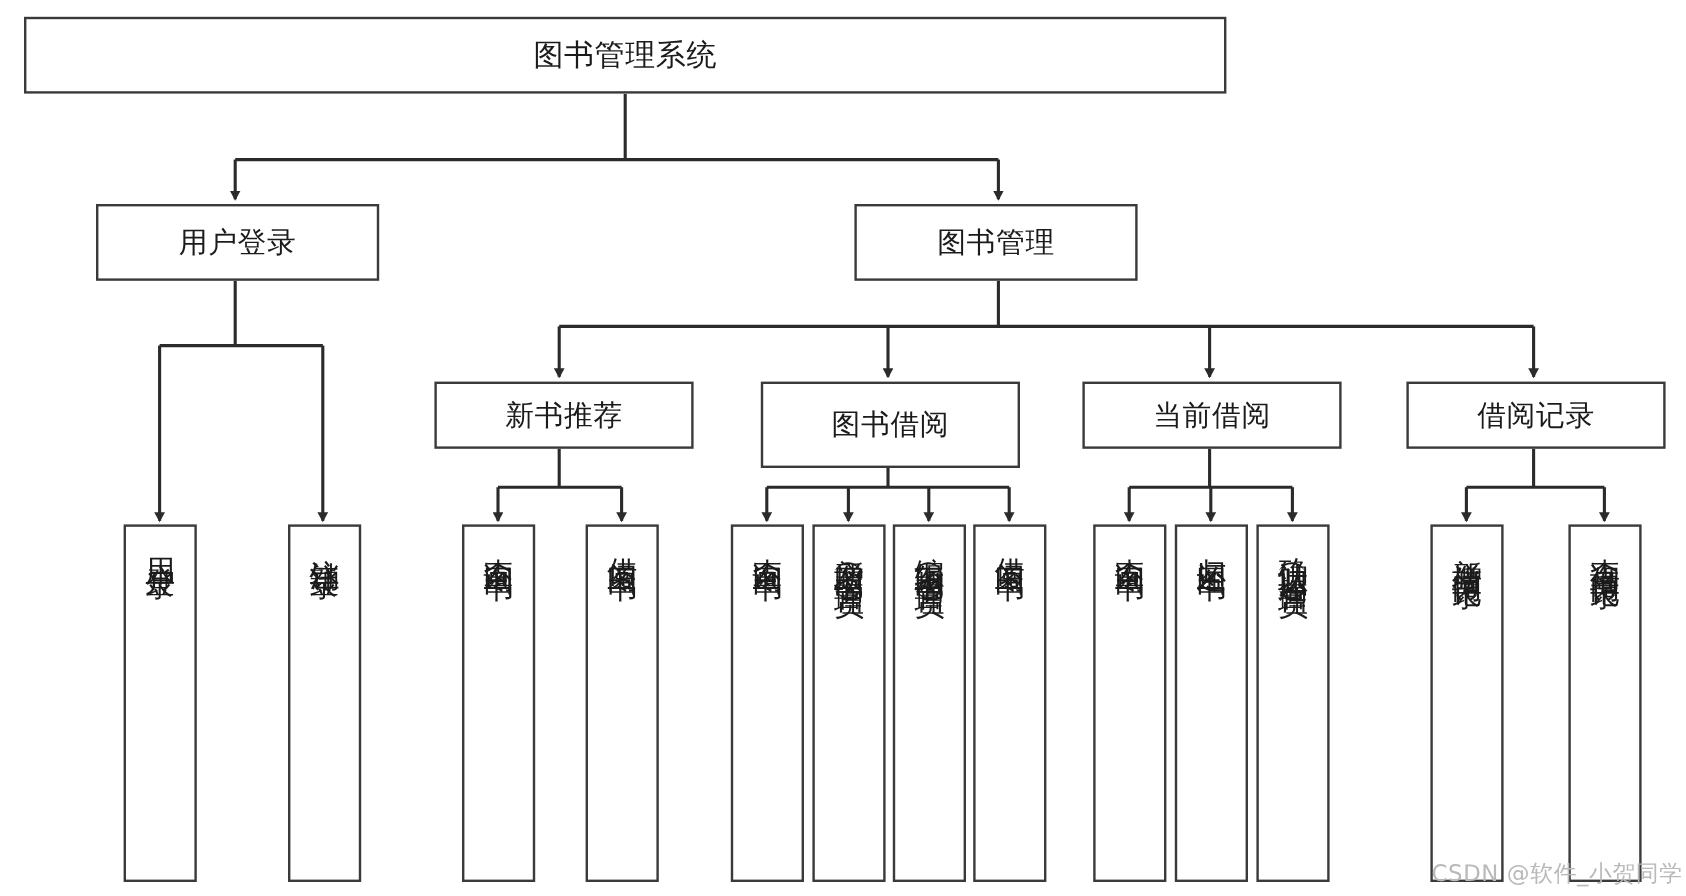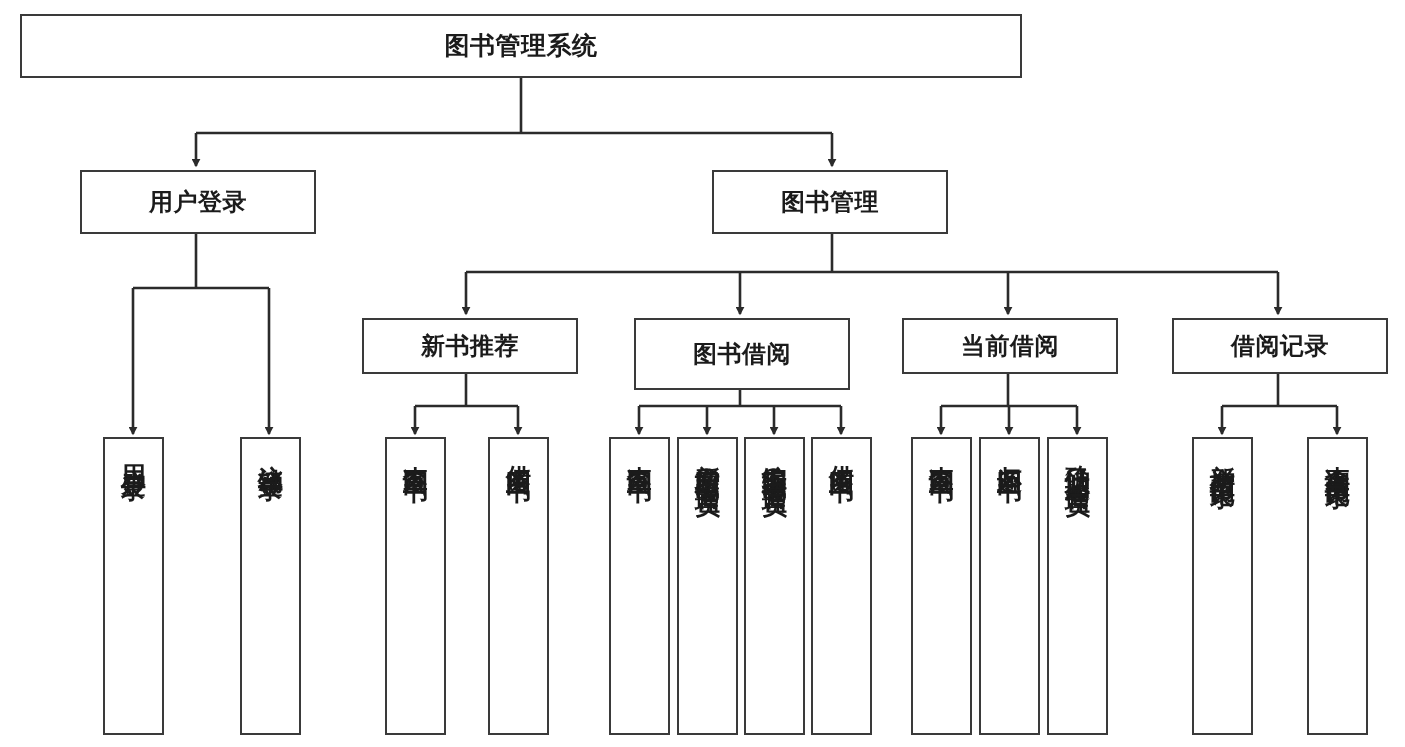--- a/index.html
+++ b/index.html
@@ -29,21 +29,20 @@
   .node {
     position: absolute;
     box-sizing: border-box;
     background: #ffffff;
     border: 2.5px solid #3a3a3a;
     display: flex;
     align-items: center;
     justify-content: center;
     color: #1b1b1b;
     z-index: 2;
-    font-weight: bold;
   }
   .node-label {
     display: block;
     line-height: 1.18;
     letter-spacing: 0.5px;
     white-space: pre;
   }
   
   .node.horiz .node-label {
     writing-mode: horizontal-tb;
@@ -208,14 +207,15 @@
   </div>
 
   <div class="node leaf" style="left:1192px; top:437px; width:61px; height:298px;">
     <span class="node-label">新增借阅记录</span>
   </div>
 
   <div class="node leaf" style="left:1307px; top:437px; width:61px; height:298px;">
     <span class="node-label">查询借阅记录</span>
   </div>
 
+  <div class="watermark" style="left:1193px; top:715px;">CSDN @软件_小贺同学</div>
 
 </div>
 
 </body></html>

